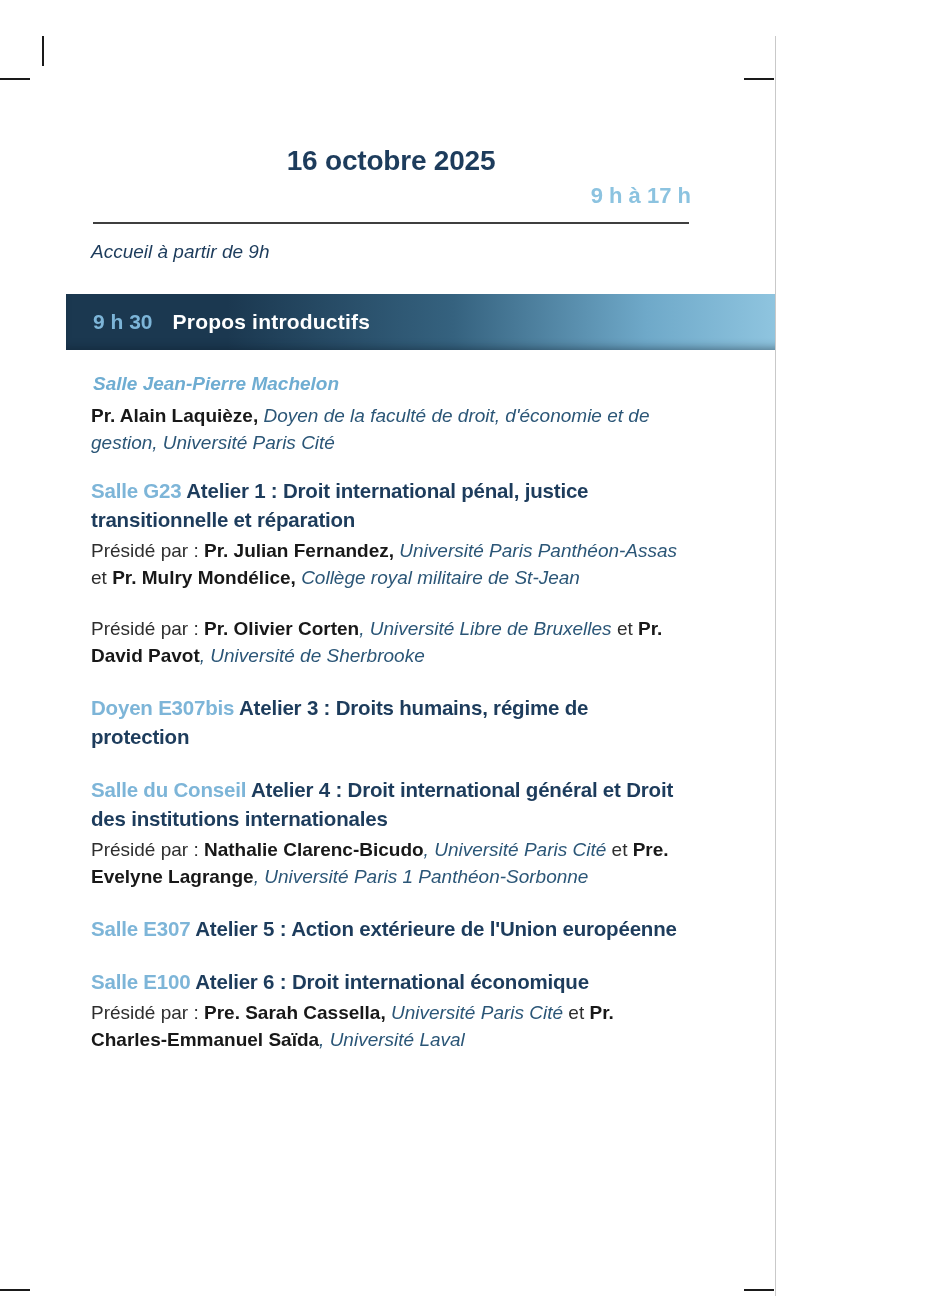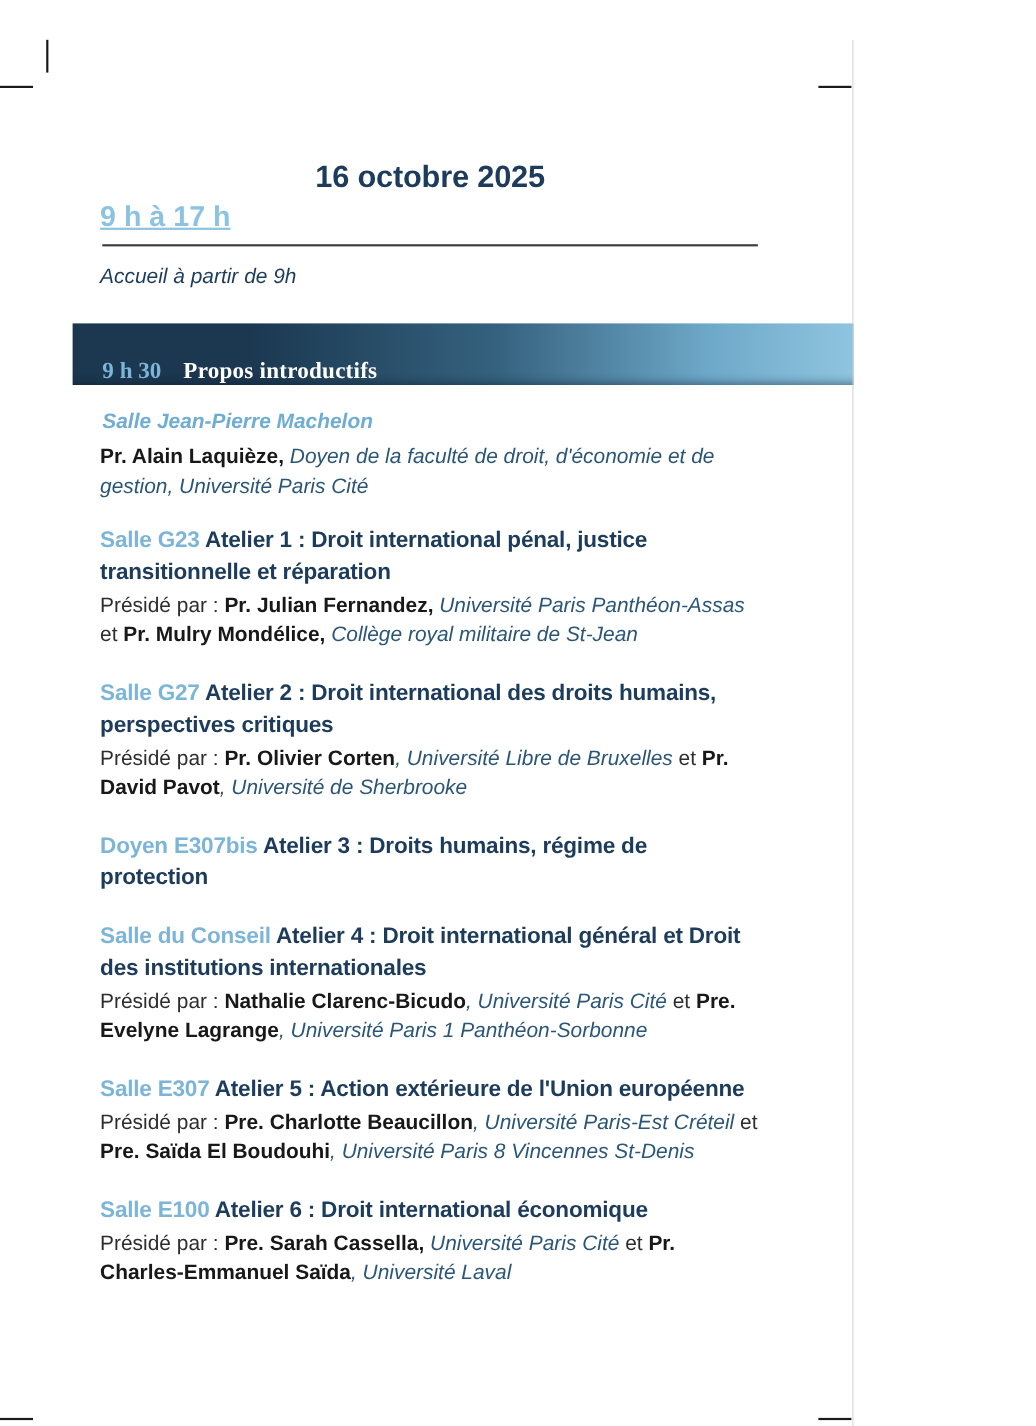--- a/index.html
+++ b/index.html
@@ -18,39 +18,38 @@
   .crop.h { width:30px; height:2px; }
   .edge-line { position:absolute; top:0; right:0; width:1px; height:100%; background:#c9c9c9; }
 
   .content { padding:108px 85px 0 91px; box-sizing:border-box; }
 
   .date {
     text-align:center; font-size:28px; font-weight:bold;
     color:var(--navy,#1d3c5c); line-height:34px; letter-spacing:-0.2px;
   }
   .hours {
-    text-align:left; font-size:26px; font-weight:bold;
-    color:var(--hours-blue,#8cc3e0); line-height:32px; margin-top:2px;text-decoration:underline;
+    text-align:right; font-size:22px; font-weight:bold;
+    color:var(--hours-blue,#8cc3e0); line-height:32px; margin-top:2px;
   }
   .rule { border:none; border-top:2px solid #3f3f3f; margin:10px 2px 0 2px; }
   .welcome {
     margin:16px 0 0 0; font-size:19px; font-style:italic;
     color:var(--navy,#1d3c5c); line-height:24px;
   }
 
   .bar {
     height:56px; width:807px; margin:30px 0 0 -25px;
     box-sizing:border-box; padding-left:27px;
-    display:flex; align-items:flex-end; gap:20px;
+    display:flex; align-items:center; gap:20px;
     background:linear-gradient(90deg,
       var(--bar-dark,#1b3850) 0%, var(--bar-dark,#1b3850) 20%,
       #35627f 48%, #6fa9c9 72%, var(--bar-light,#93c8e2) 90%,
       #8cc0da 100%);
     box-shadow: inset 0 -6px 8px -4px rgba(10,25,40,0.45);
-    font-family: Liberation Serif, serif;
   }
   .bar-time  { color:var(--room-blue,#7db5d8); font-weight:bold; font-size:21px; white-space:nowrap; }
   .bar-title { color:#ffffff; font-weight:bold; font-size:21px; letter-spacing:0.2px; }
 
   .venue {
     margin:22px 0 0 2px; font-size:19px; line-height:24px;
     font-weight:bold; font-style:italic; color:var(--venue-blue,#6fadd2);
   }
 
   .body-line { margin:6px 0 0 0; font-size:19px; line-height:27px; }
@@ -105,36 +104,34 @@
     </section>
 
     <section>
 
       <div class="atelier">
         <p class="atelier-title"><span class="room">Salle G23</span> <span>Atelier 1 : Droit international pénal, justice transitionnelle et réparation</span></p>
         <p class="chairs"><span class="seg-plain">Présidé par : </span><span class="seg-bold">Pr. Julian Fernandez,</span><span class="seg-plain"> </span><span class="seg-italic">Université Paris Panthéon-Assas</span><span class="seg-plain"> et </span><span class="seg-bold">Pr. Mulry Mondélice,</span><span class="seg-plain"> </span><span class="seg-italic">Collège royal militaire de St-Jean</span></p>
       </div>
 
       <div class="atelier">
-        <p class="atelier-title"><span class="room">Salle G27</span> <span>Atelier 2 : Droit international des droits humains, perspectives critiques</span></p>
         <p class="chairs"><span class="seg-plain">Présidé par : </span><span class="seg-bold">Pr. Olivier Corten</span><span class="seg-italic">, Université Libre de Bruxelles</span><span class="seg-plain"> et </span><span class="seg-bold">Pr. David Pavot</span><span class="seg-italic">, Université de Sherbrooke</span></p>
       </div>
 
       <div class="atelier">
         <p class="atelier-title"><span class="room">Doyen E307bis</span> <span>Atelier 3 : Droits humains, régime de protection</span></p>
       </div>
 
       <div class="atelier">
         <p class="atelier-title"><span class="room">Salle du Conseil</span> <span>Atelier 4 : Droit international général et Droit des institutions internationales</span></p>
         <p class="chairs"><span class="seg-plain">Présidé par : </span><span class="seg-bold">Nathalie Clarenc-Bicudo</span><span class="seg-italic">, Université Paris Cité</span><span class="seg-plain"> et </span><span class="seg-bold">Pre. Evelyne Lagrange</span><span class="seg-italic">, Université Paris 1 Panthéon-Sorbonne</span></p>
       </div>
 
       <div class="atelier">
         <p class="atelier-title"><span class="room">Salle E307</span> <span>Atelier 5 : Action extérieure de l'Union européenne</span></p>
-        <p class="chairs"><span class="seg-plain">Présidé par : </span><span class="seg-bold">Pre. Charlotte Beaucillon</span><span class="seg-italic">, Université Paris-Est Créteil</span><span class="seg-plain"> et </span><span class="seg-bold">Pre. Saïda El Boudouhi</span><span class="seg-italic">, Université Paris 8 Vincennes St-Denis</span></p>
       </div>
 
       <div class="atelier">
         <p class="atelier-title"><span class="room">Salle E100</span> <span>Atelier 6 : Droit international économique</span></p>
         <p class="chairs"><span class="seg-plain">Présidé par : </span><span class="seg-bold">Pre. Sarah Cassella,</span><span class="seg-plain"> </span><span class="seg-italic">Université Paris Cité</span><span class="seg-plain"> et </span><span class="seg-bold">Pr. Charles-Emmanuel Saïda</span><span class="seg-italic">, Université Laval</span></p>
       </div>
     </section>
 
   </div>
 </div>

